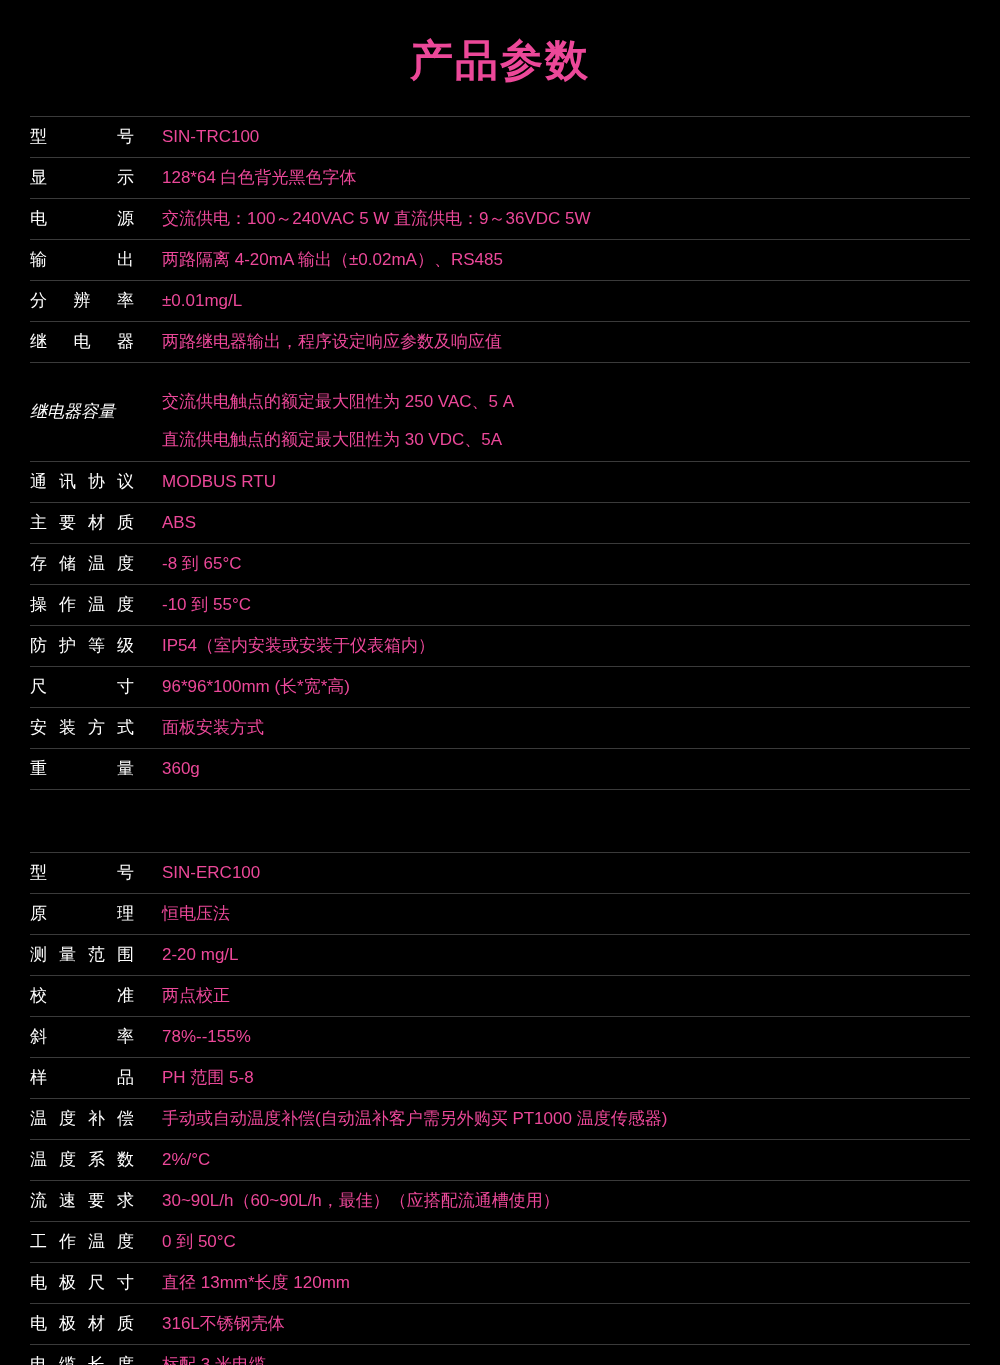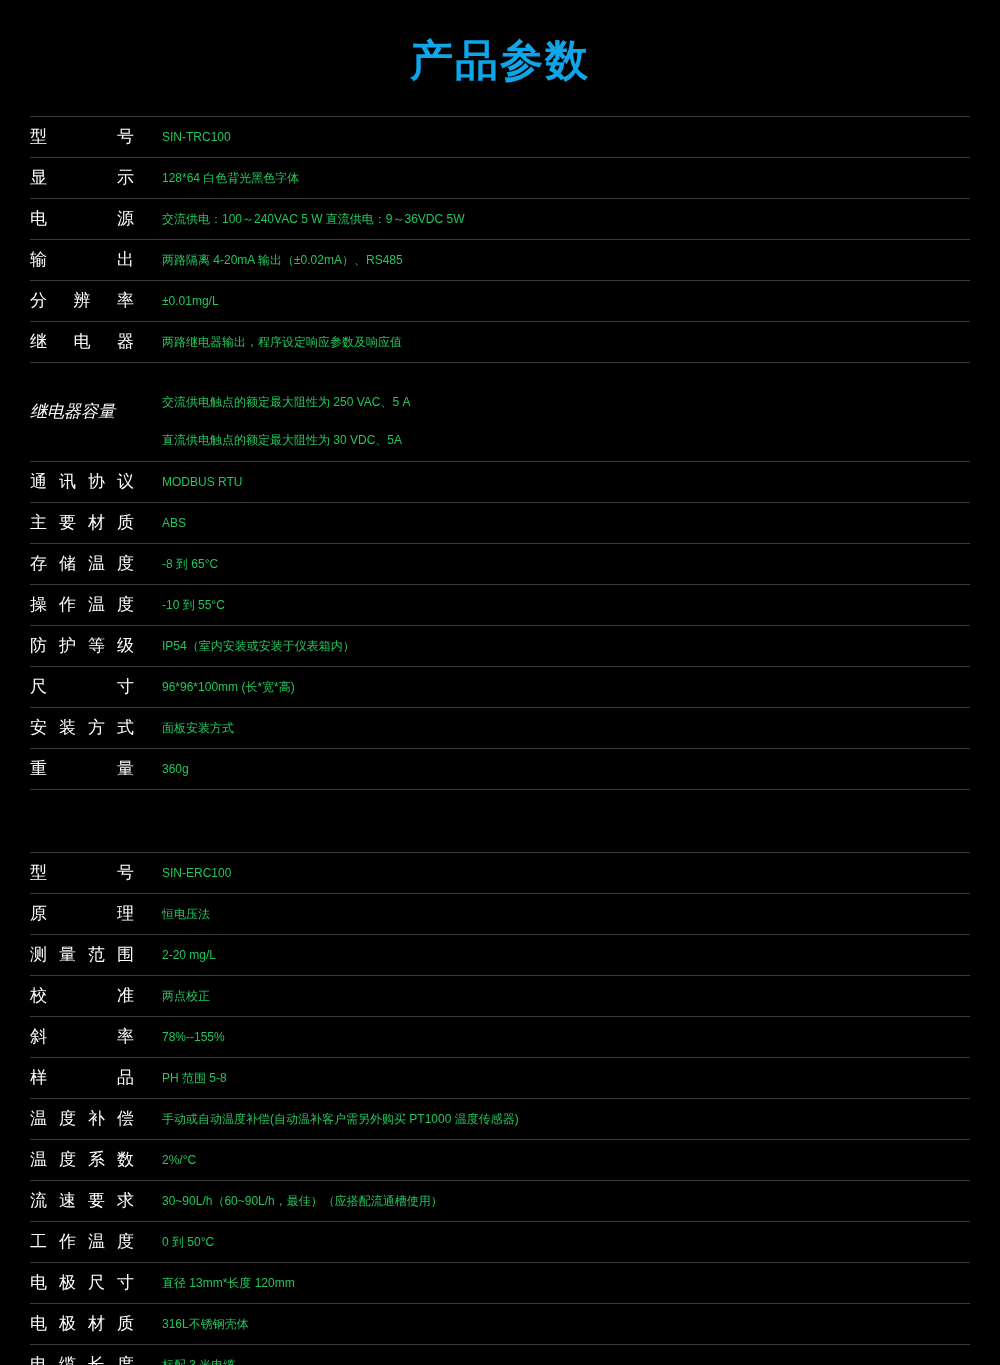--- a/index.html
+++ b/index.html
@@ -20,21 +20,21 @@
     padding: 0;
     position: relative;
   }
   .title {
     text-align: center;
     font-size: 43px;
     font-weight: bold;
     letter-spacing: 2px;
     padding-top: 32px;
     padding-bottom: 26px;
-    color: #0ea5e9;
+    color: #ec4899;
   }
   .spec-table {
     width: 940px;
     margin: 0 auto;
     border-collapse: collapse;
     table-layout: fixed;
   }
   .spec-table tr {
     border-bottom: 1px solid #3a3a3a;
   }
@@ -58,22 +58,22 @@
     display: block;
     width: 120px;
     font-style: italic;
   }
   .just {
     display: flex;
     justify-content: space-between;
     width: 104px;
   }
   td.value {
-    font-size: 12px;
-    color: #22c55e;
+    font-size: 17px;
+    color: #ec4899;
     height: 40px;
     line-height: 40px;
     padding-left: 2px;
     white-space: nowrap;
   }
   td.value.multi {
     white-space: normal;
     line-height: 38px;
     padding-top: 20px;
     padding-bottom: 2px;

